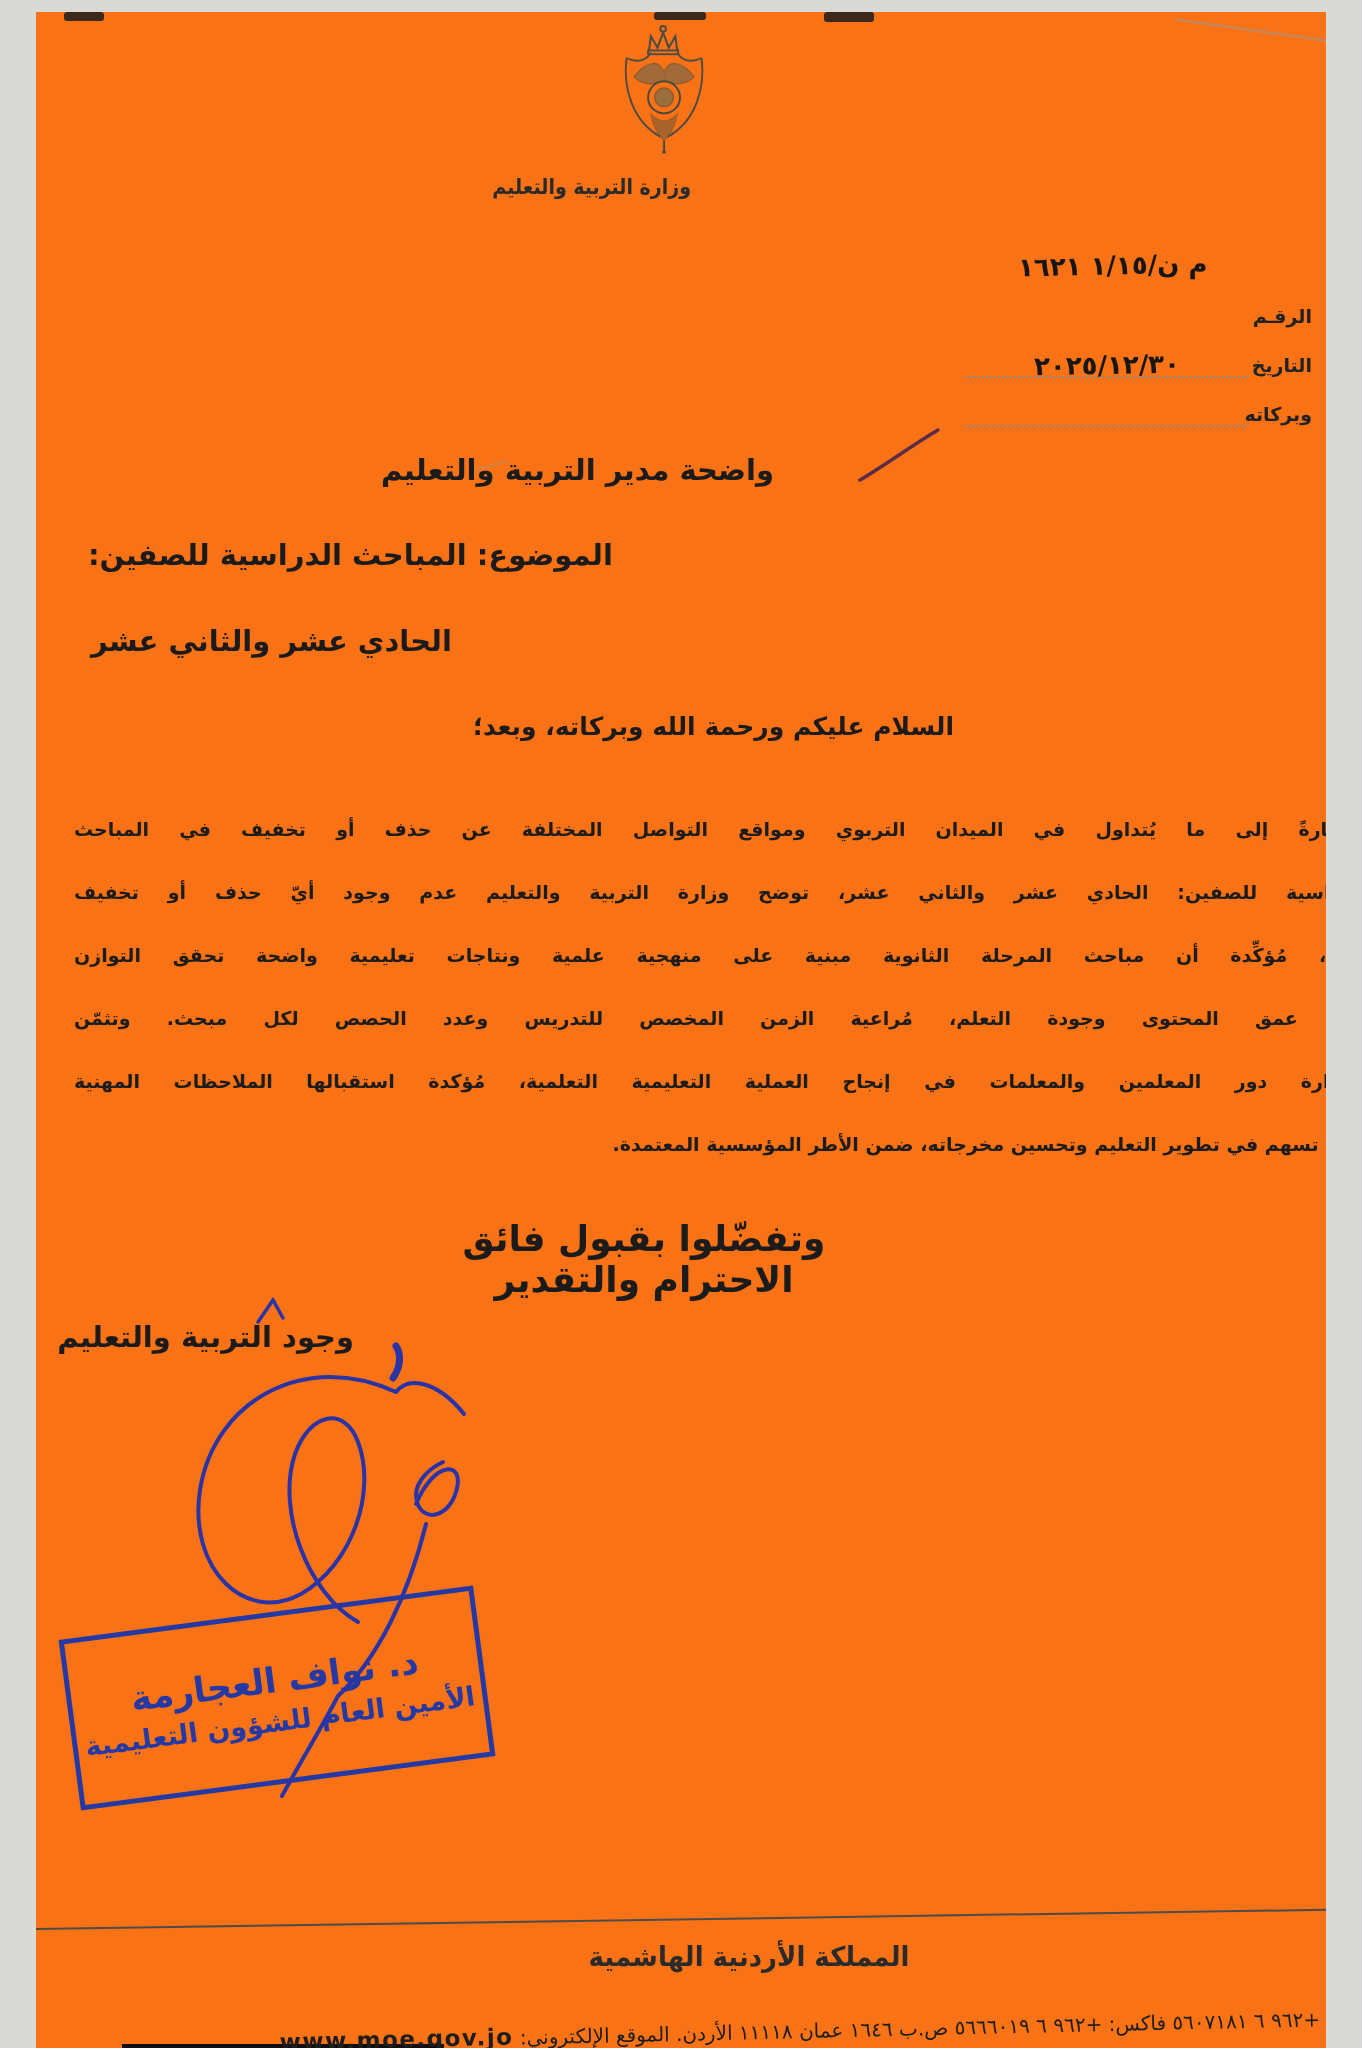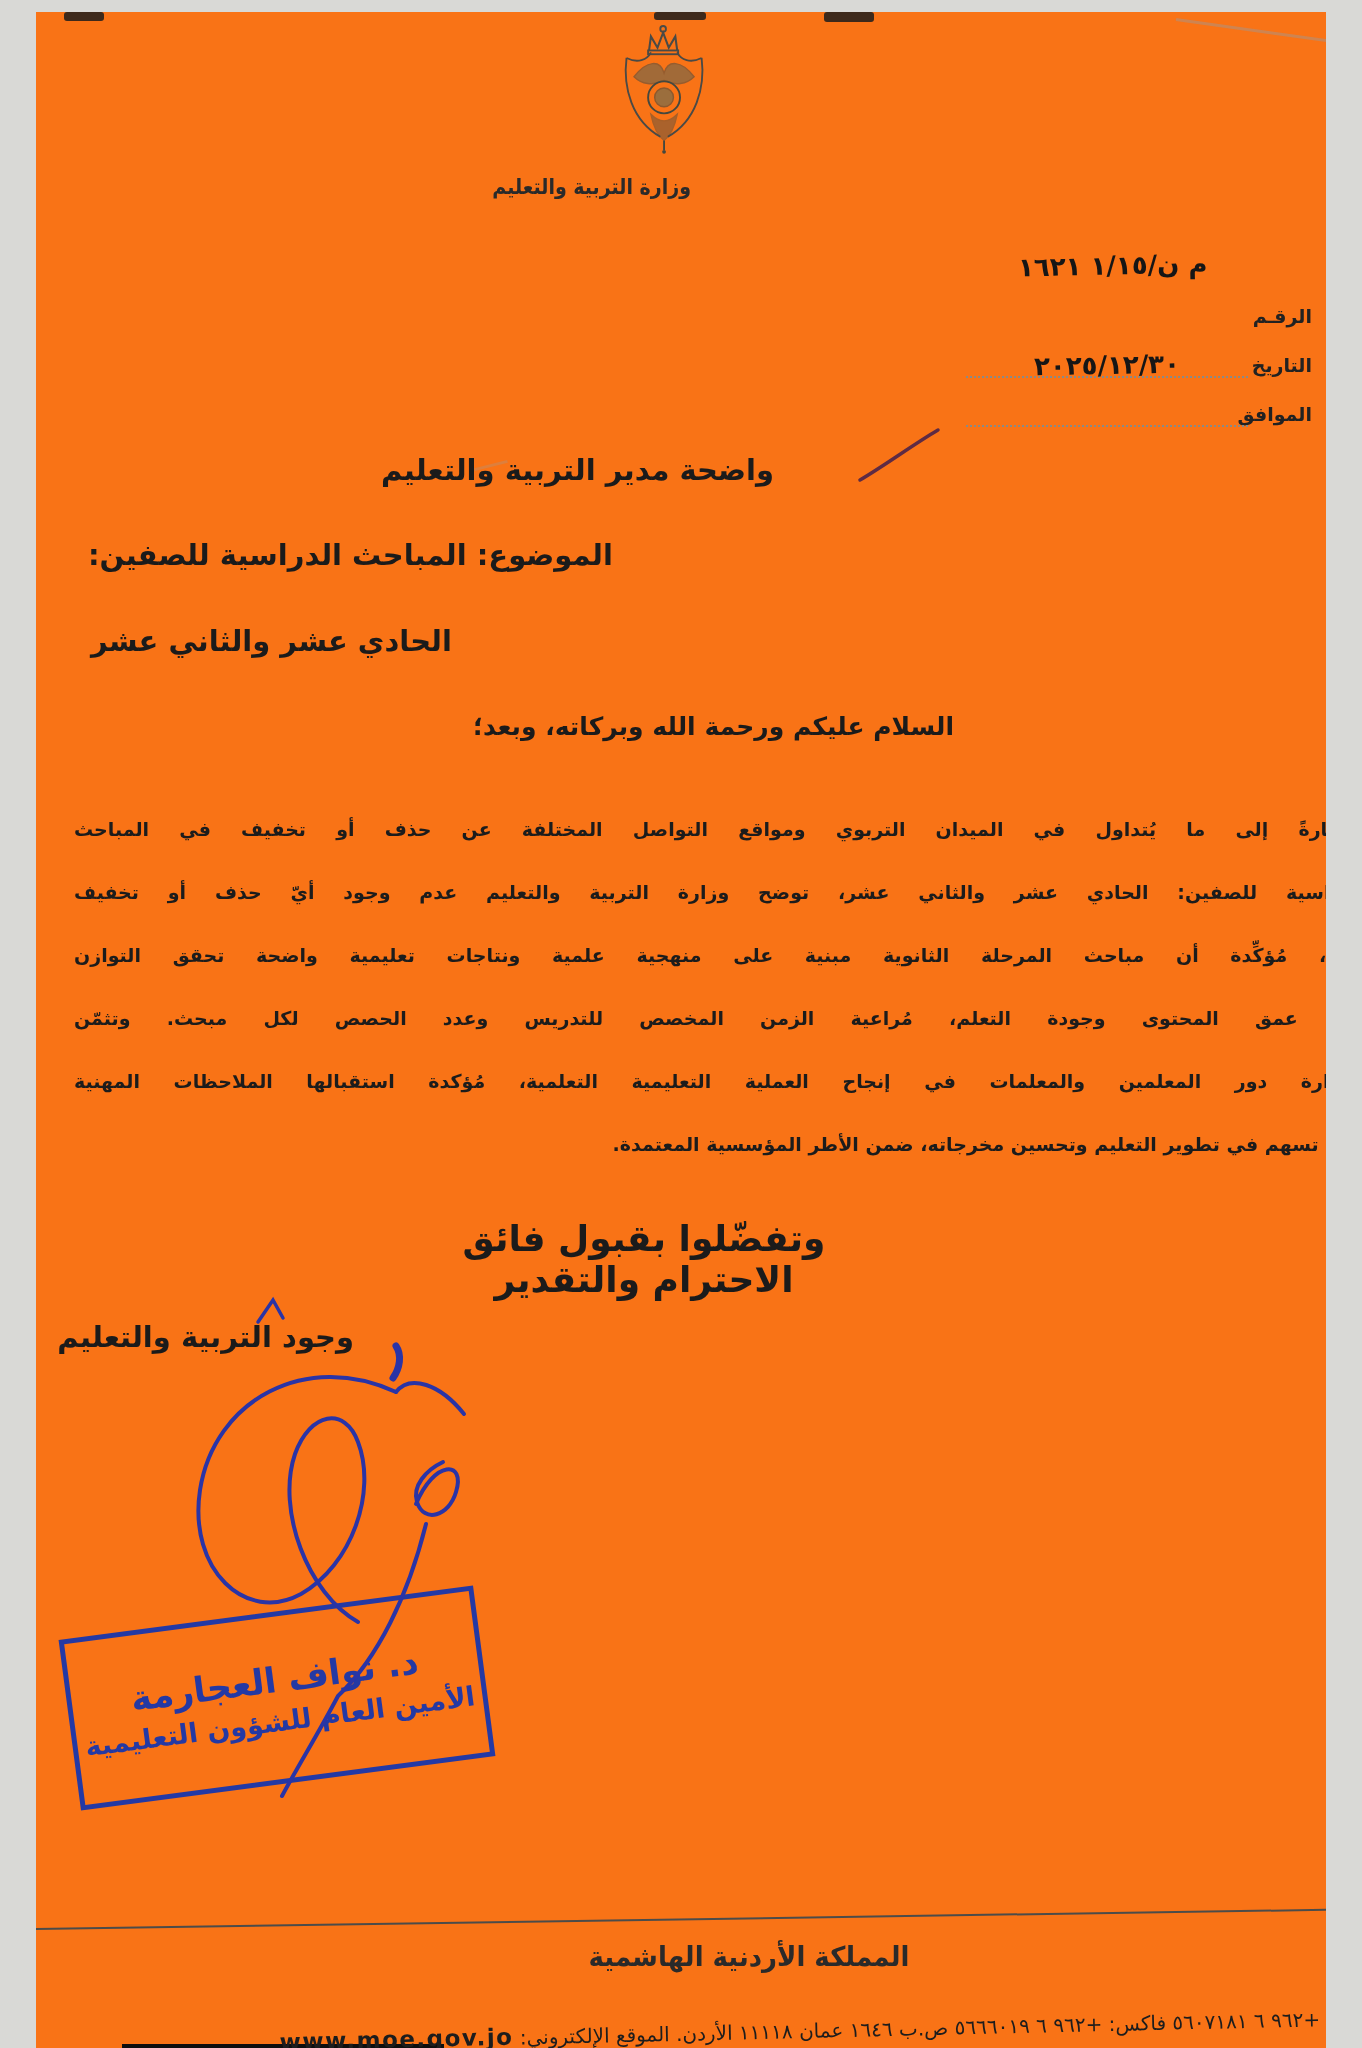--- a/index.html
+++ b/index.html
@@ -132,21 +132,21 @@
     <div class="field-row">
       <span class="field-label">الرقـم</span>
     </div>
     <div class="field-row">
       <span class="field-label">التاريخ</span>
       <span class="field-line">
         <span class="field-value">٢٠٢٥/١٢/٣٠</span>
       </span>
     </div>
     <div class="field-row">
-      <span class="field-label">الموافق</span>
+      <span class="field-label">وبركاته</span>
       <span class="field-line">
         <span class="field-value"></span>
       </span>
     </div>
   </div>
 
   <div id="addressee" class="abs bold-line">واضحة مدير التربية والتعليم</div>
   <svg class="abs" style="left:818px; top:412px;" width="90" height="62" viewBox="0 0 90 62">
     <path d="M6,56 C30,42 60,20 84,6" fill="none" stroke="#5e2b44" stroke-width="3.5" stroke-linecap="round"></path>
   </svg>

